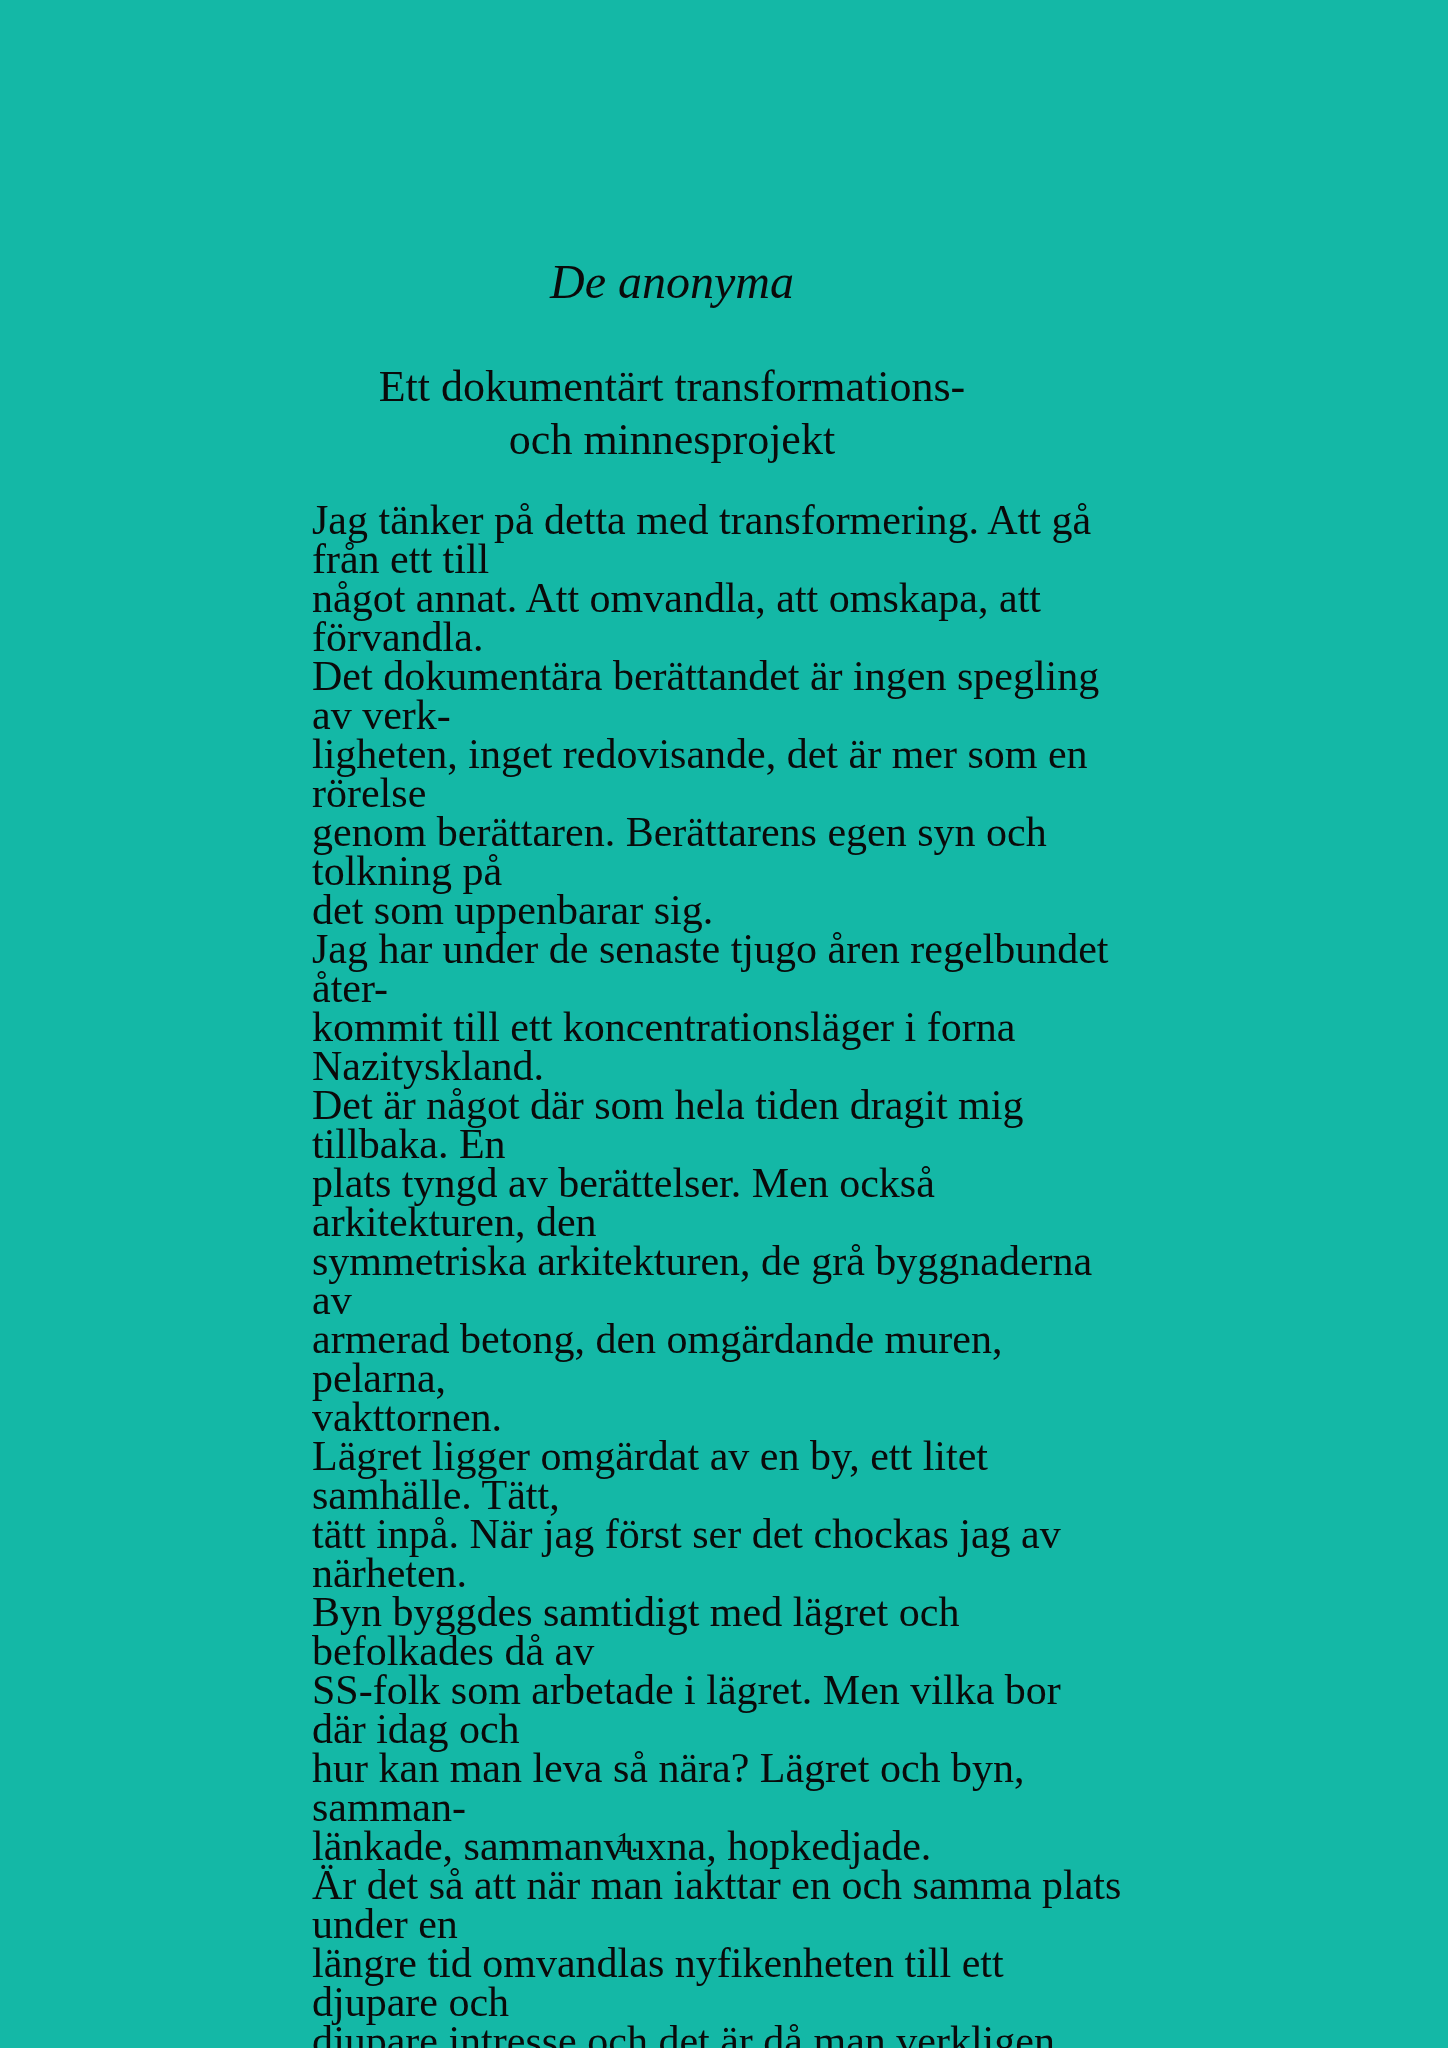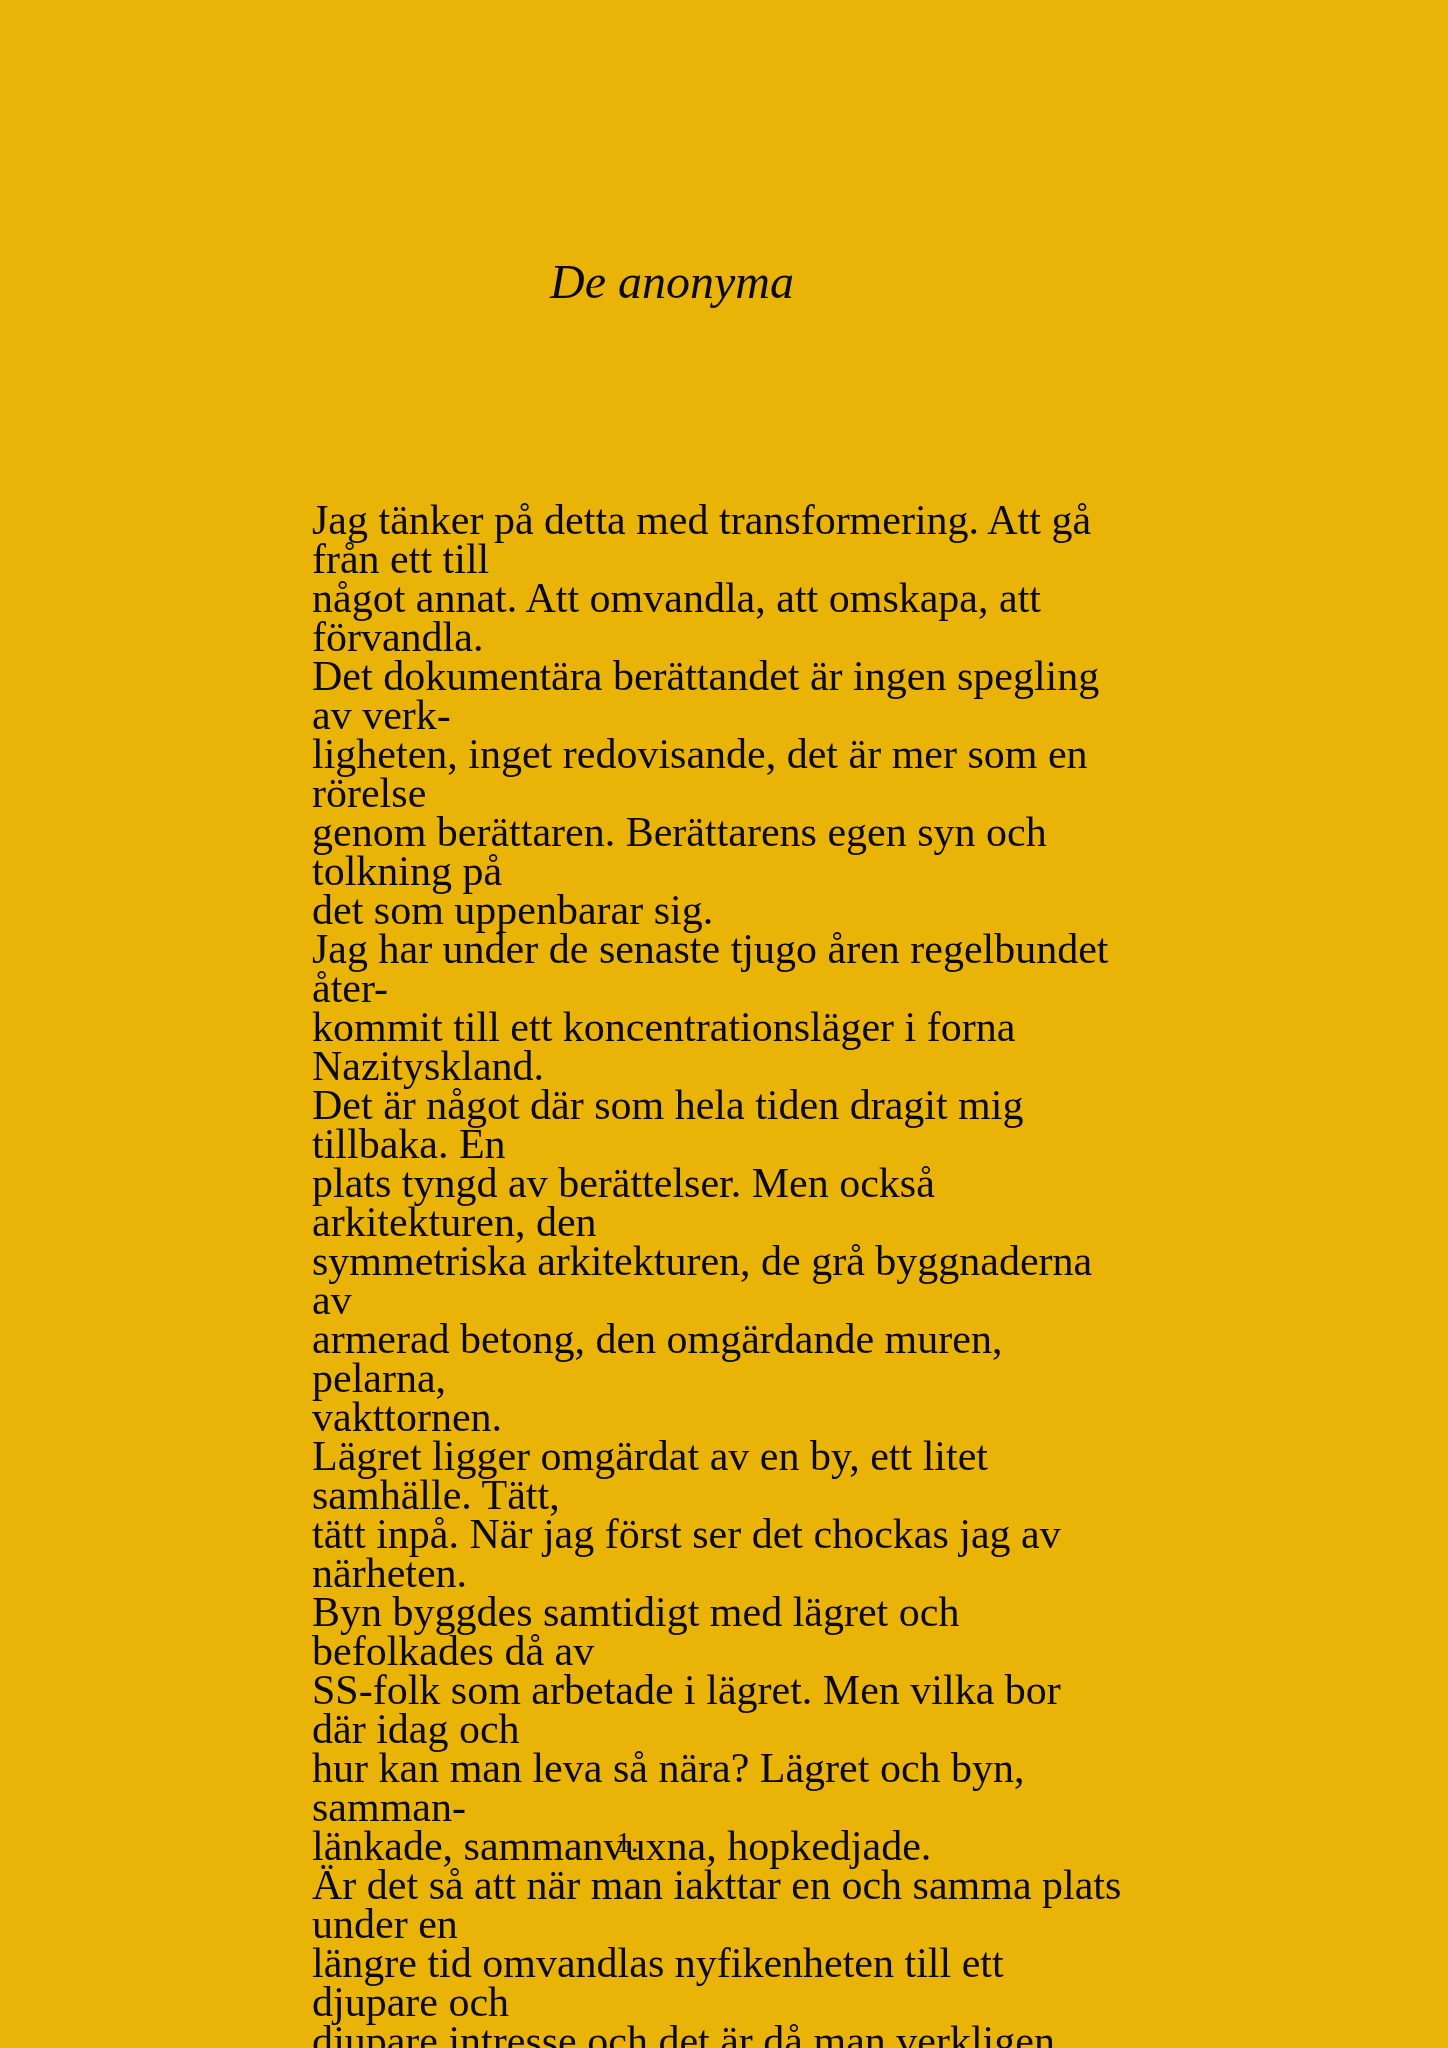--- a/index.html
+++ b/index.html
@@ -4,21 +4,21 @@
 <style>
   html, body {
     margin: 0;
     padding: 0;
     background: #e8e8e8;
   }
   .page {
     position: relative;
     width: 1448px;
     height: 2048px;
-    background: #eab308;
+    background: #14b8a6;
     color: #0a0a0a;
     font-family: "Liberation Serif", "DejaVu Serif", serif;
     overflow: hidden;
   }
   .doc-title {
     position: absolute;
     top: 253px;
     left: 272px;
     width: 800px;
     text-align: center;
@@ -59,20 +59,22 @@
     line-height: 36px;
   }
 </style>
 </head>
 <body>
 
 <div class="page">
 
   <h1 class="doc-title">De anonyma</h1>
 
+  <h2 class="doc-subtitle">Ett dokumentärt transformations-
+och minnesprojekt</h2>
 
   <div class="doc-body">Jag tänker på detta med transformering. Att gå från ett till
 något annat. Att omvandla, att omskapa, att förvandla.
 Det dokumentära berättandet är ingen spegling av verk-
 ligheten, inget redovisande, det är mer som en rörelse
 genom berättaren. Berättarens egen syn och tolkning på
 det som uppenbarar sig.
 Jag har under de senaste tjugo åren regelbundet åter-
 kommit till ett koncentrationsläger i forna Nazityskland.
 Det är något där som hela tiden dragit mig tillbaka. En

